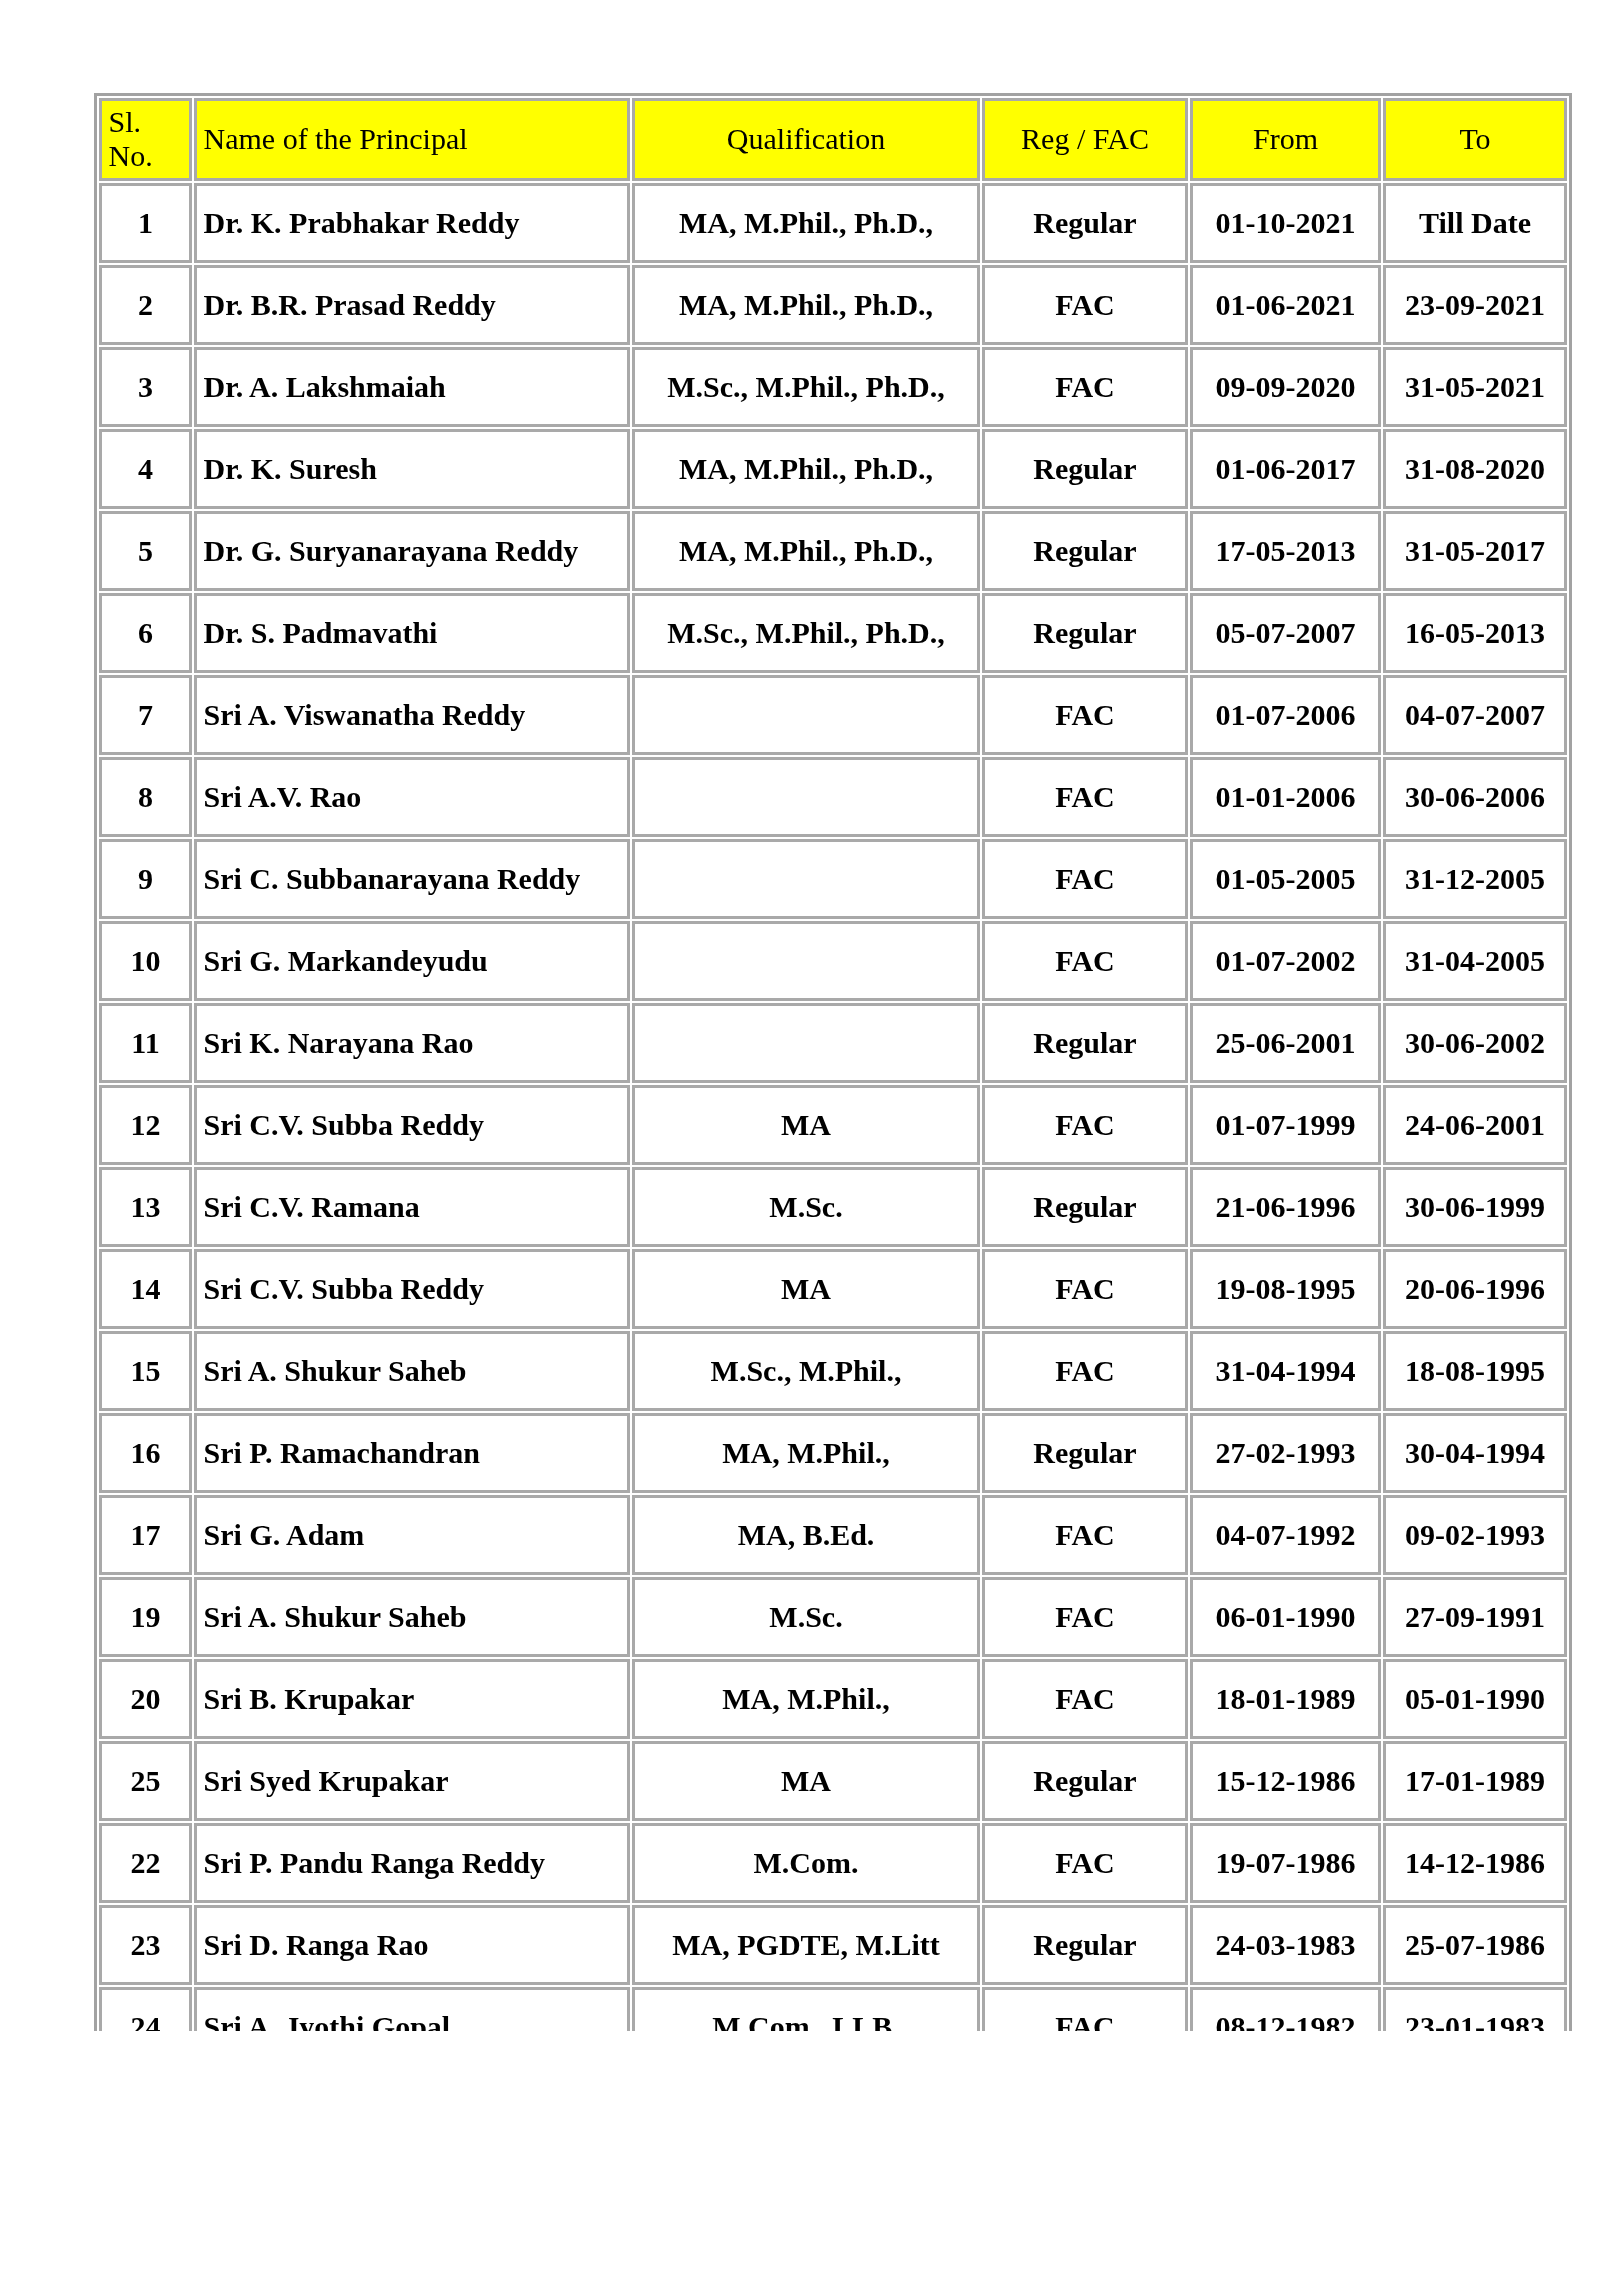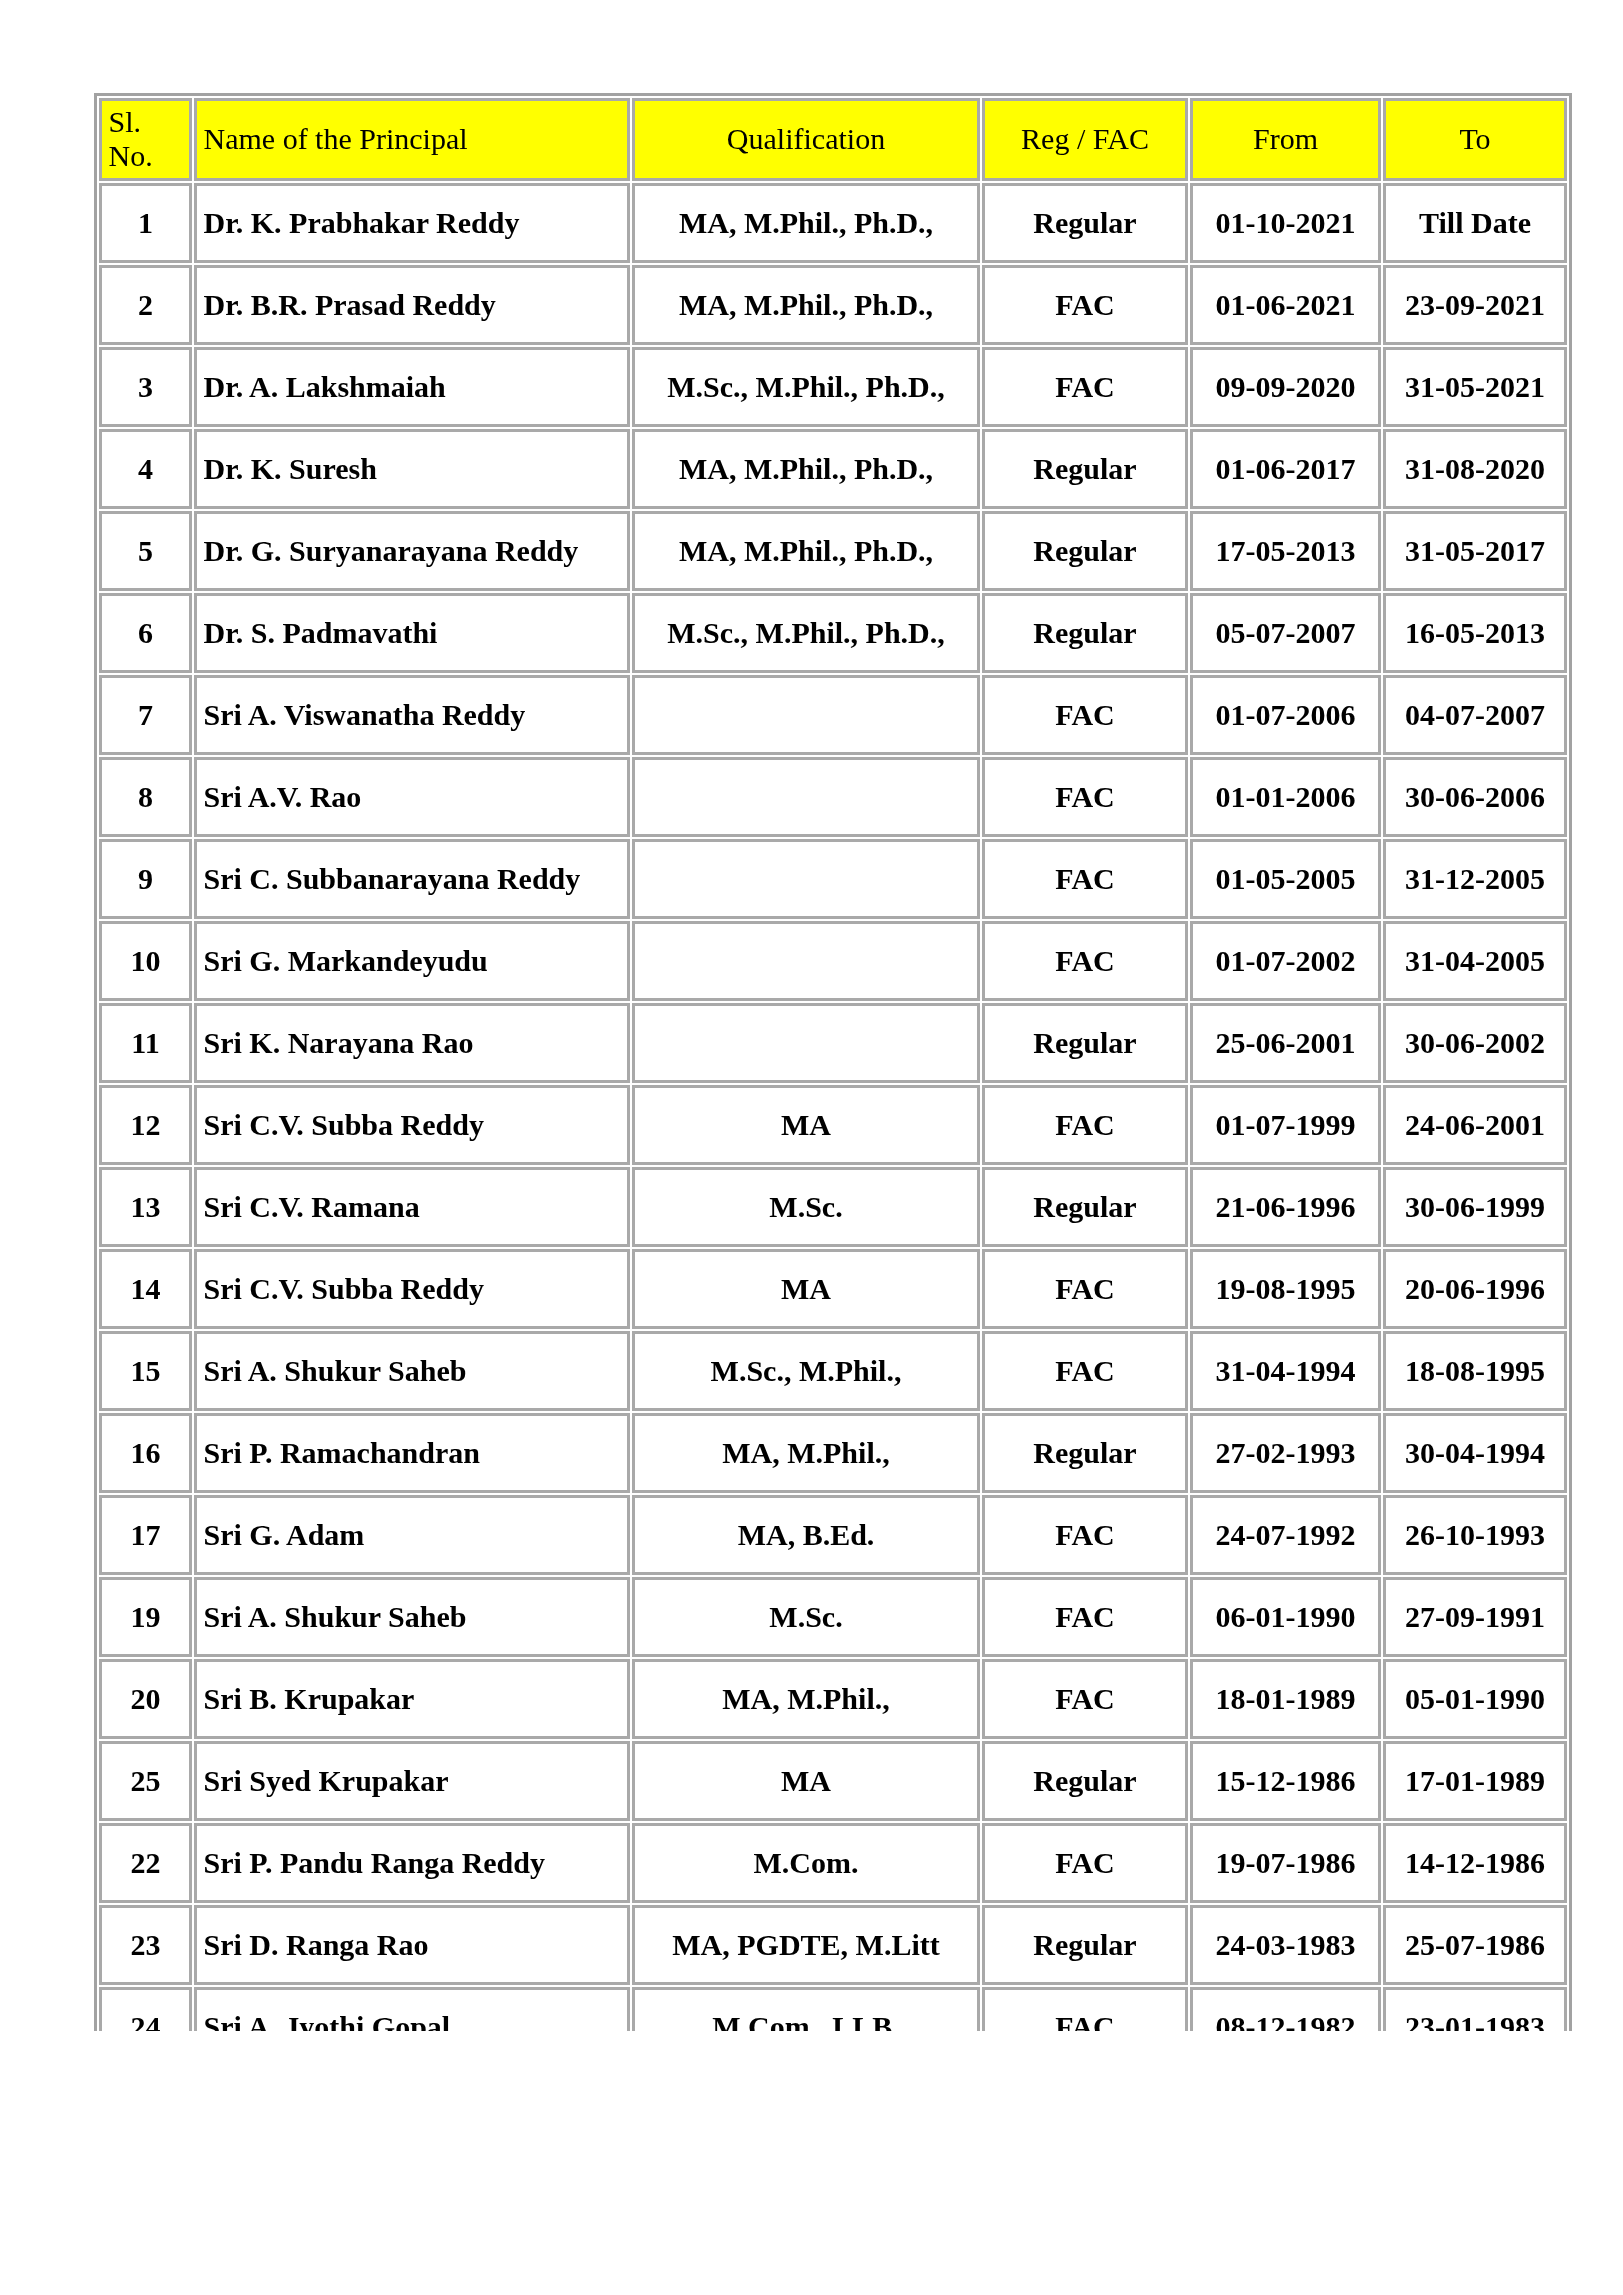--- a/index.html
+++ b/index.html
@@ -200,22 +200,22 @@
           <td>MA, M.Phil.,</td>
           <td>Regular</td>
           <td>27-02-1993</td>
           <td>30-04-1994</td>
         </tr>
         <tr>
           <td>17</td>
           <td class="align-left">Sri G. Adam</td>
           <td>MA, B.Ed.</td>
           <td>FAC</td>
-          <td>24-07-1992</td>
-          <td>26-10-1993</td>
+          <td>04-07-1992</td>
+          <td>09-02-1993</td>
         </tr>
         <tr>
           <td>19</td>
           <td class="align-left">Sri A. Shukur Saheb</td>
           <td>M.Sc.</td>
           <td>FAC</td>
           <td>06-01-1990</td>
           <td>27-09-1991</td>
         </tr>
         <tr>

